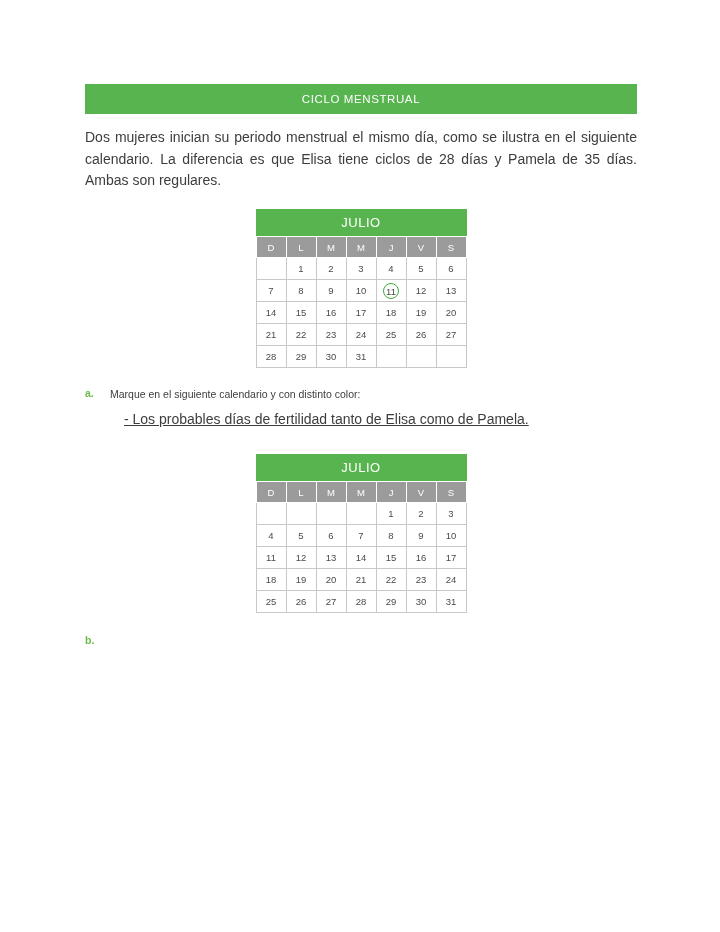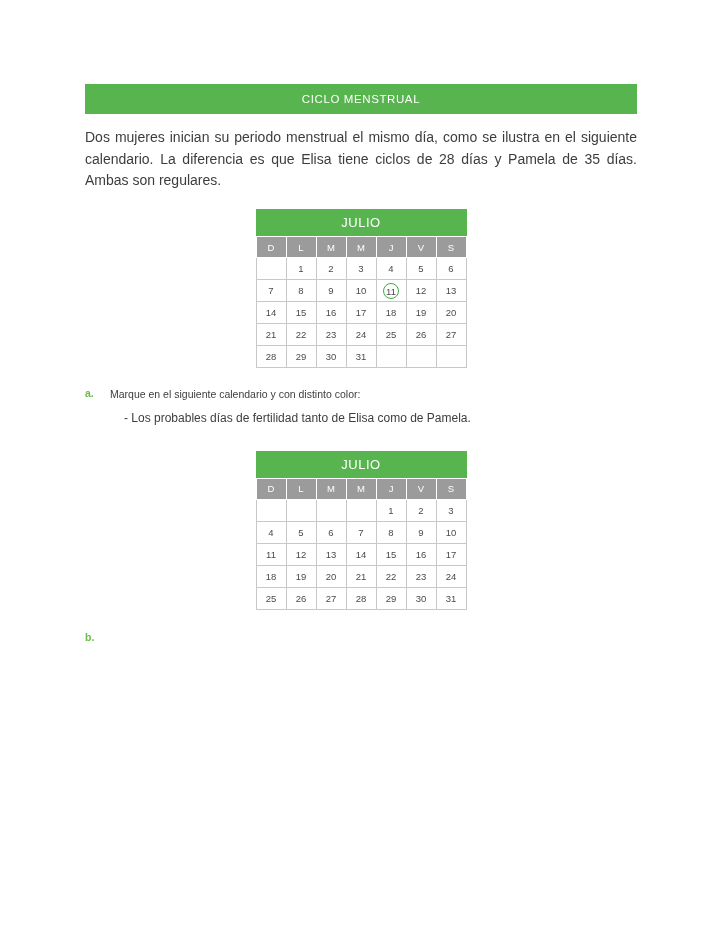--- a/index.html
+++ b/index.html
@@ -113,22 +113,23 @@
     font-size: 10.5px;
     line-height: 1.55;
     color: #3d3d3d;
   }
   .bullets {
     margin-top: 7px;
   }
   .bullets div {
     padding-left: 14px;
     margin-bottom: 6px;
-    font-size: 12px;
+    font-size: 14px;
     color: #3d3d3d;
+    text-decoration: underline;
   }
   .q-block.b-block {
     margin-top: 20px;
   }
 </style>
 </head>
 <body>
 
 <div class="page">
   <div class="content">

